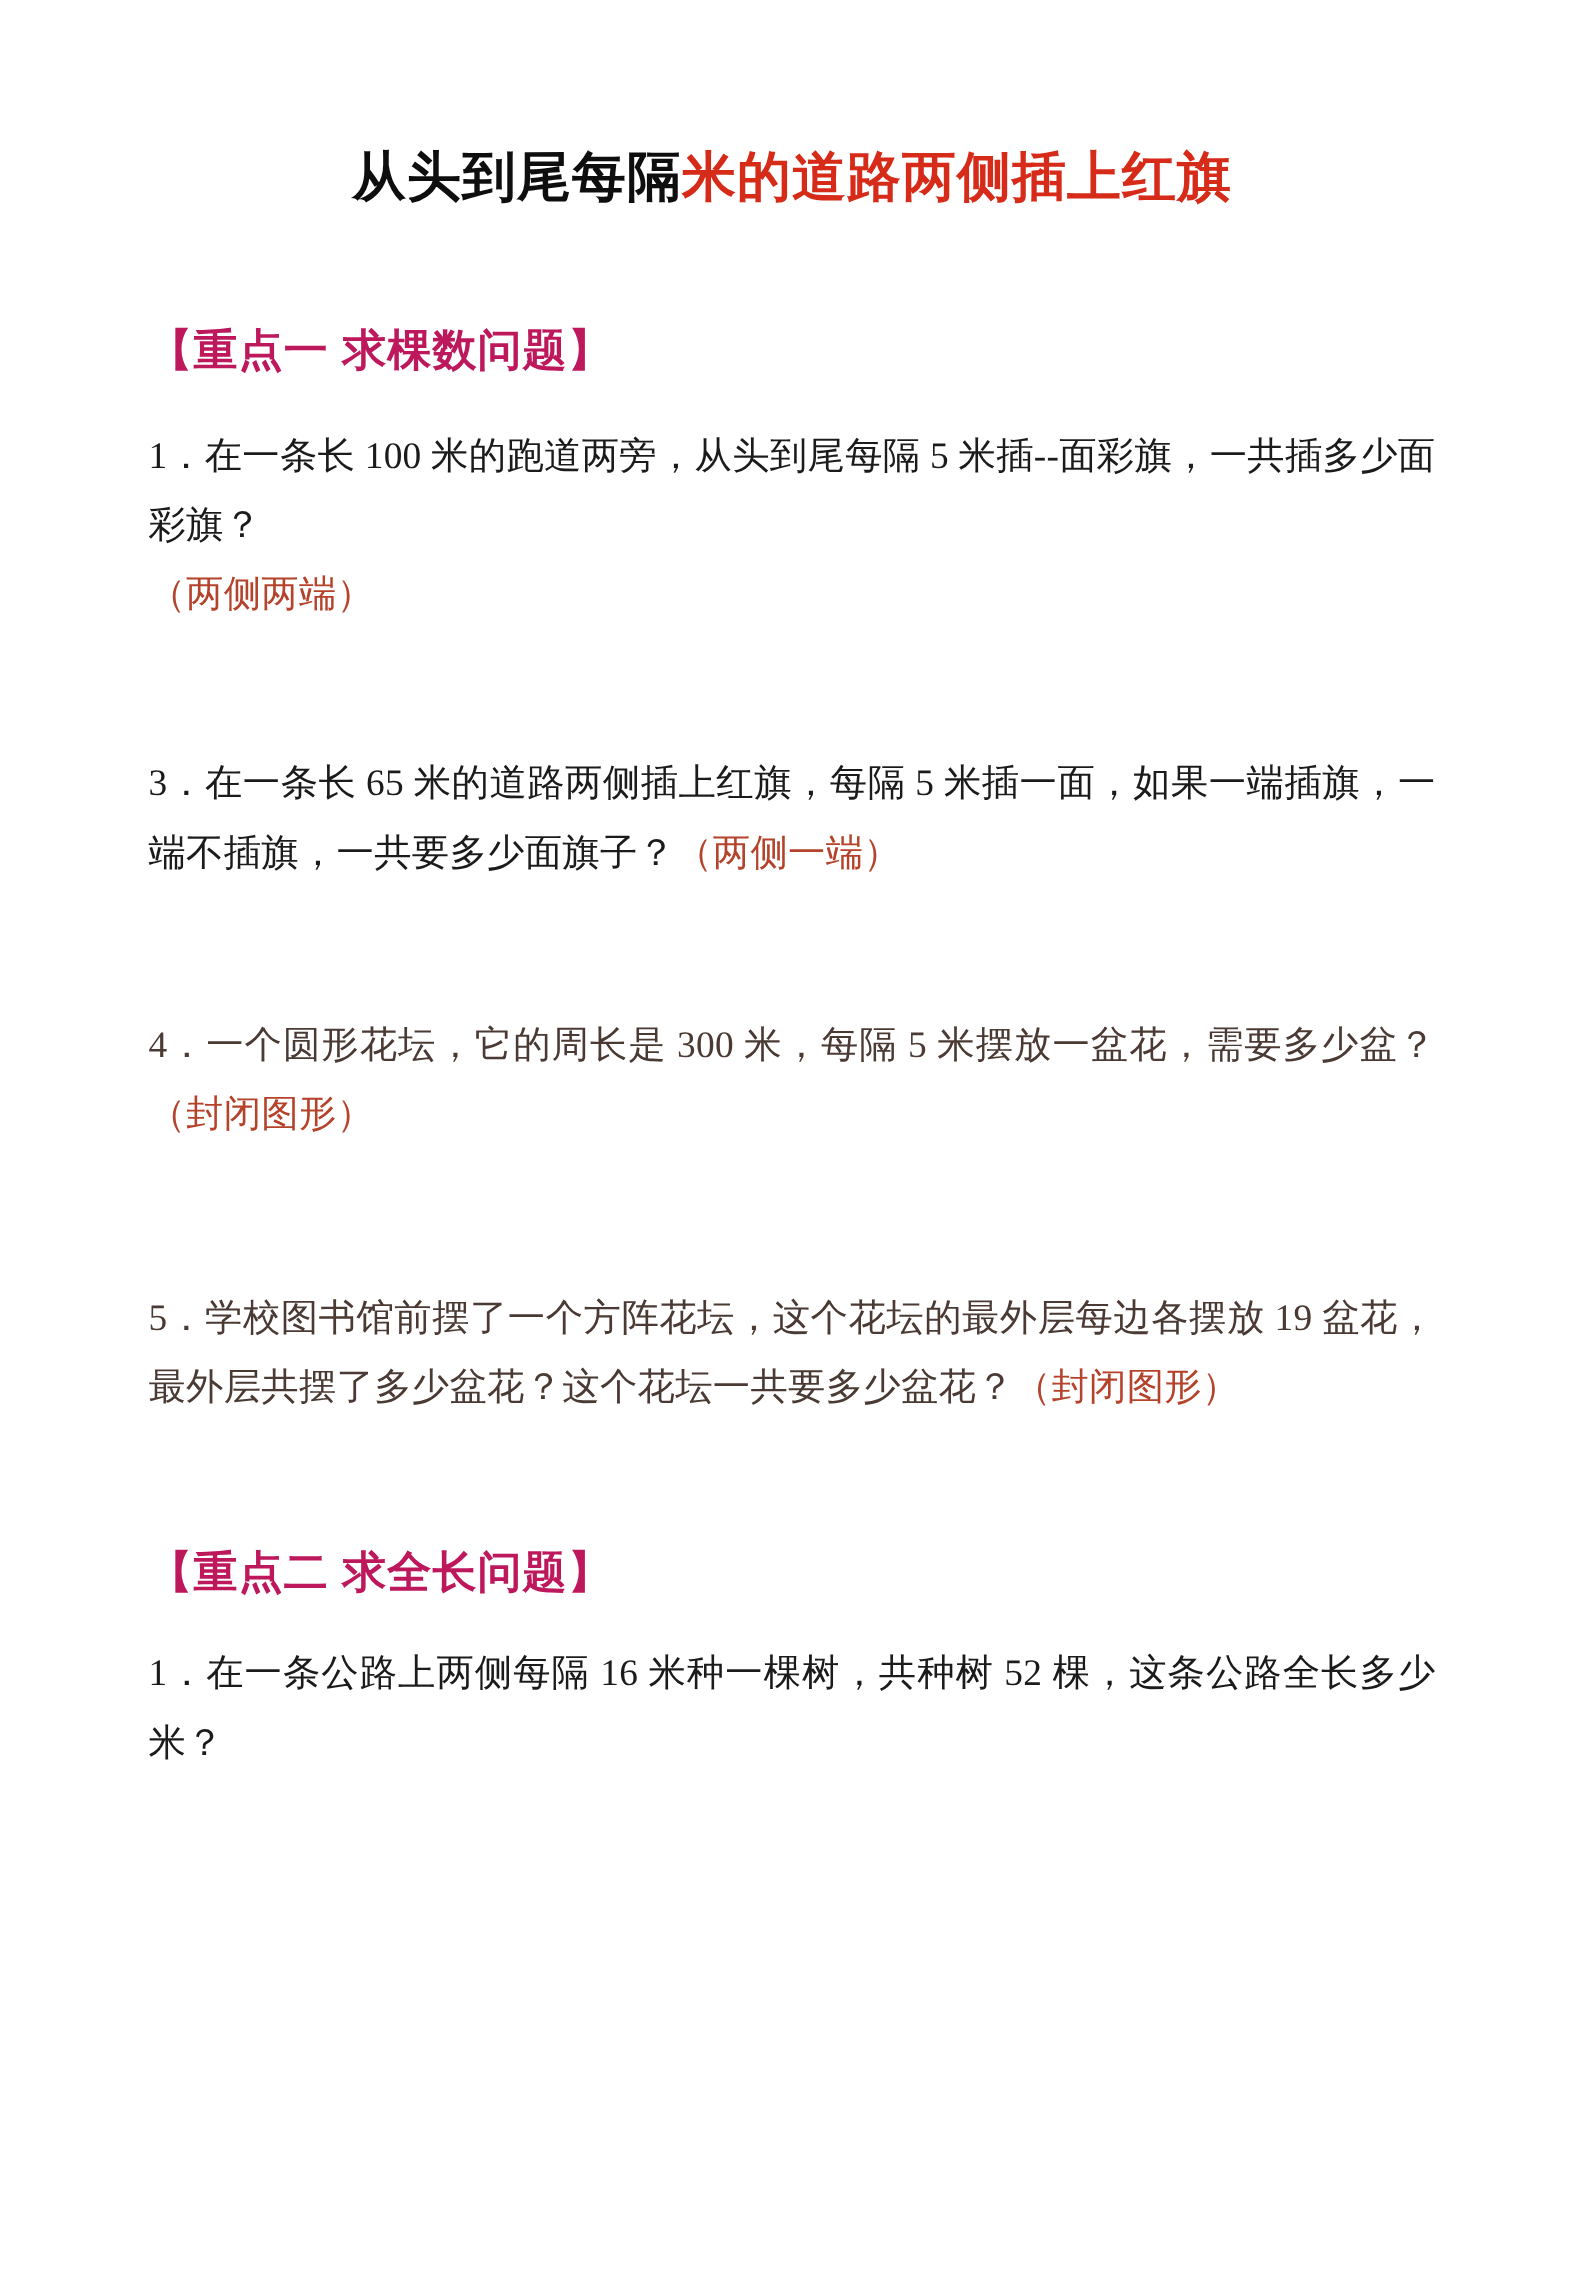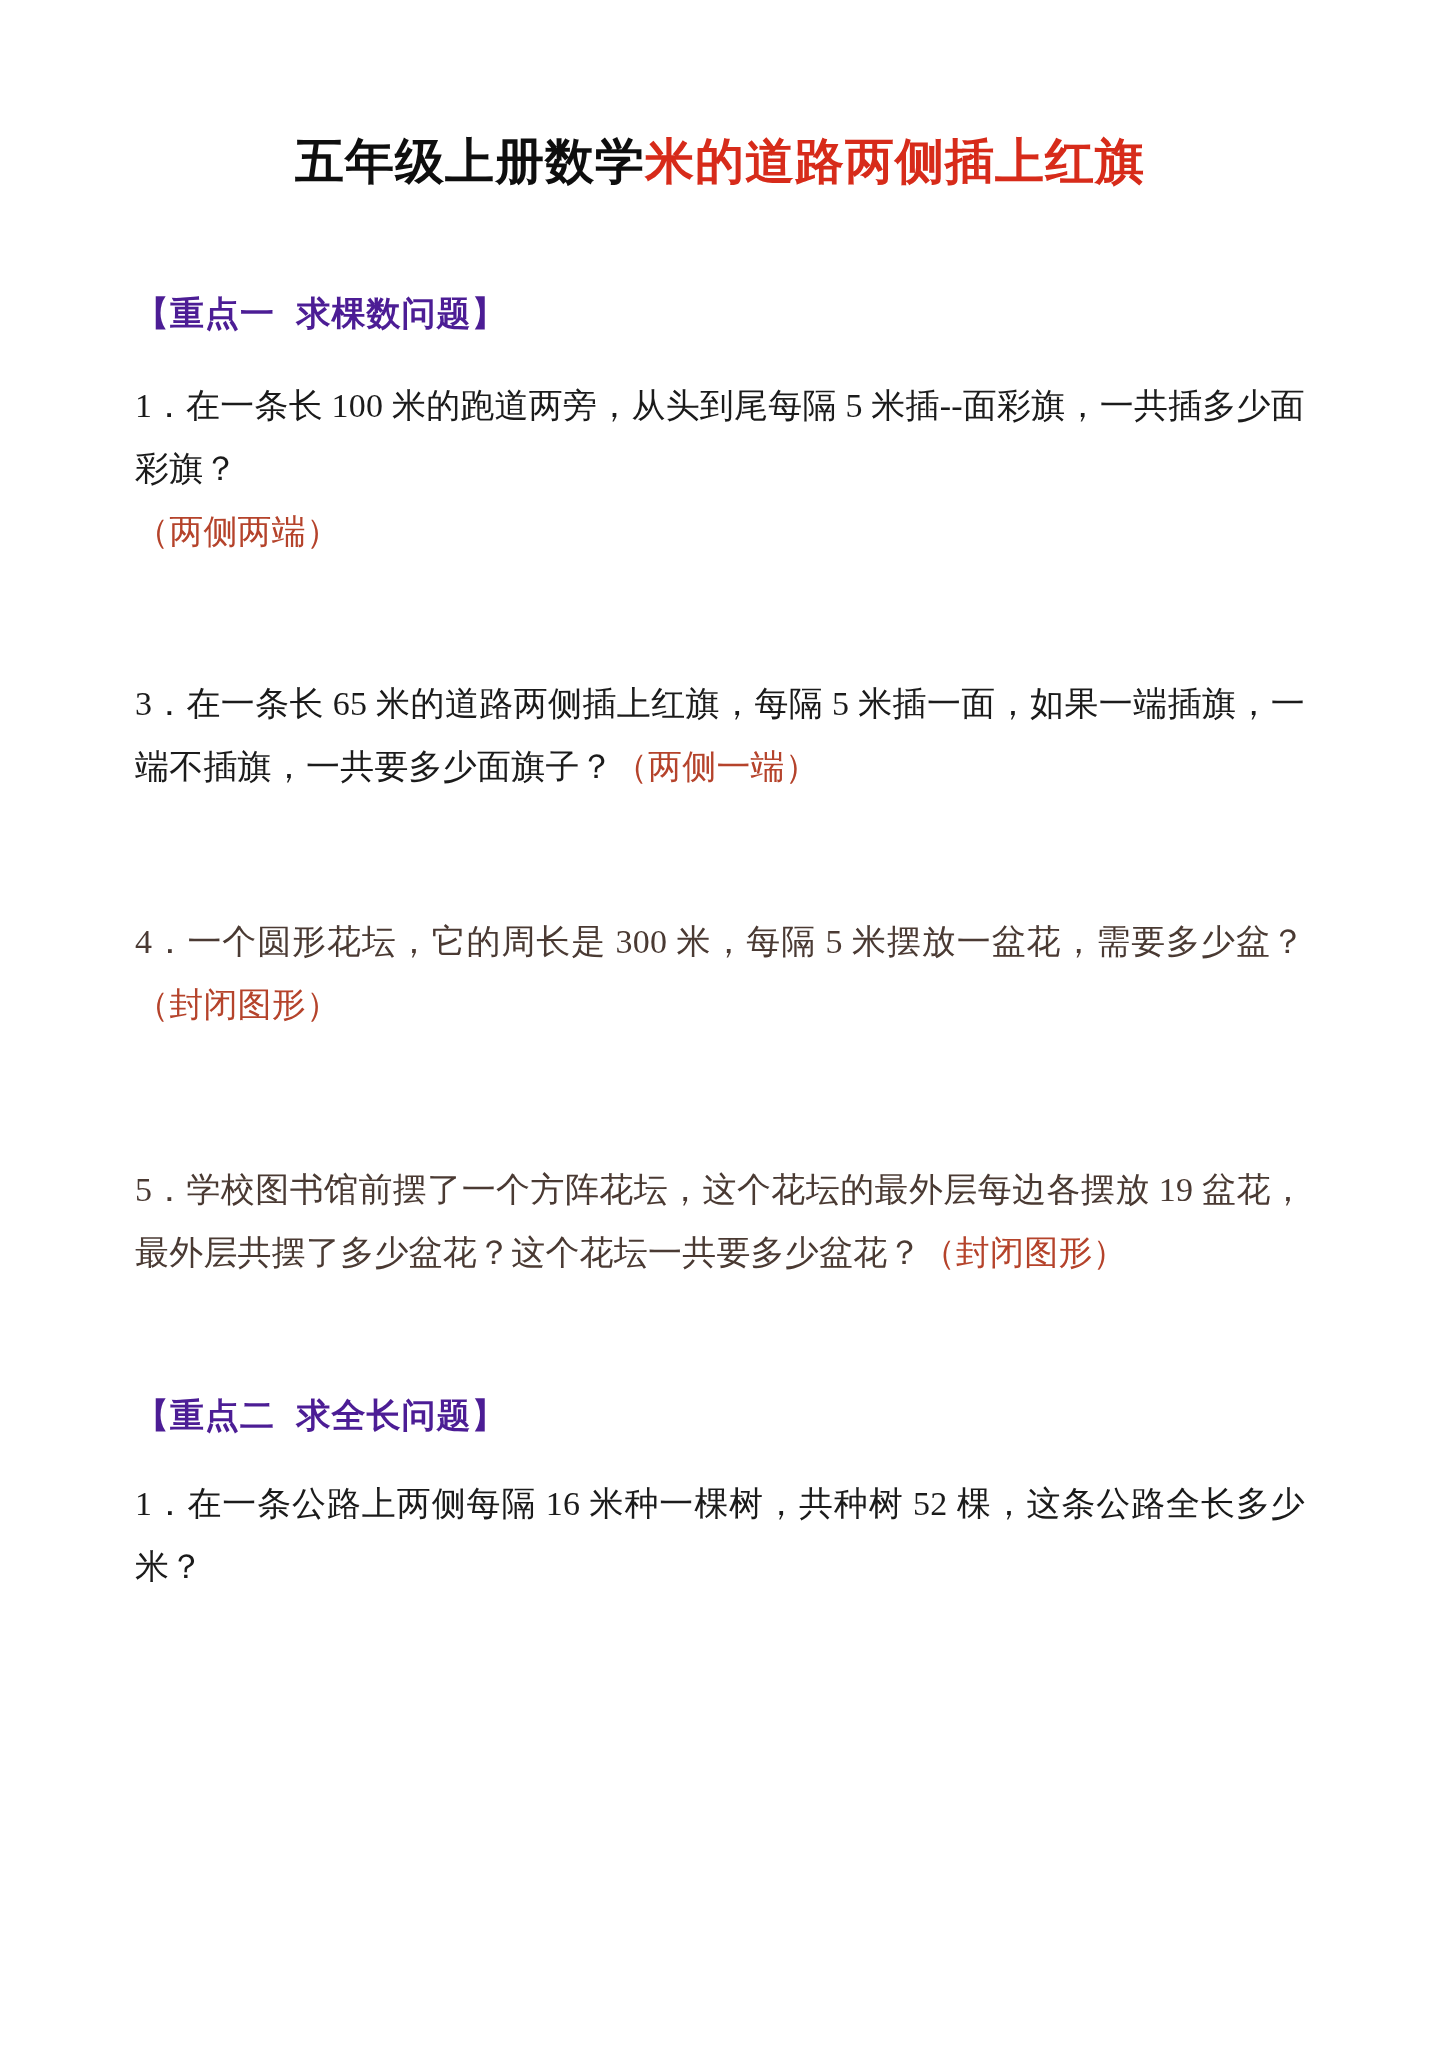--- a/index.html
+++ b/index.html
@@ -30,24 +30,24 @@
     font-size: 49px;
     letter-spacing: 1px;
     line-height: 1.2;
     white-space: nowrap;
   }
   .doc-title .part-black { color: #0e0e0e; }
   .doc-title .part-red { color: #d72b1a; }
 
   
   .section-heading {
-    font-family: Liberation Mono, monospace;
+    font-family: Liberation Sans, sans-serif;
     font-weight: bold;
-    font-size: 34px;
-    color: #4c1d95;
+    font-size: 40px;
+    color: #be185d;
     letter-spacing: 1px;
   }
   #sec1-heading { margin-top: 100px; }
   #sec2-heading { margin-top: 108px; }
 
   
   .q {
     font-size: 34px;
     line-height: 1.85;
     color: #1b1b1b;
@@ -65,21 +65,21 @@
   #q1-4 { margin-top: 112px; }
   #q1-5 { margin-top: 122px; }
   #q2-1 { margin-top: 34px; }
 </style>
 </head>
 <body>
 
 <div class="page">
 
   <h1 class="doc-title">
-    <span class="part-black">五年级上册数学</span><span class="part-red">米的道路两侧插上红旗</span>
+    <span class="part-black">从头到尾每隔</span><span class="part-red">米的道路两侧插上红旗</span>
   </h1>
 
   <div class="section-heading" id="sec1-heading">【重点一  求棵数问题】</div>
 
   <p class="q" id="q1-1">
     <span class="num">1．</span><span>在一条长 100 米的跑道两旁，从头到尾每隔 5 米插--面彩旗，一共插多少面彩旗？</span><br>
     <span class="hint">（两侧两端）</span>
   </p>
 
 

